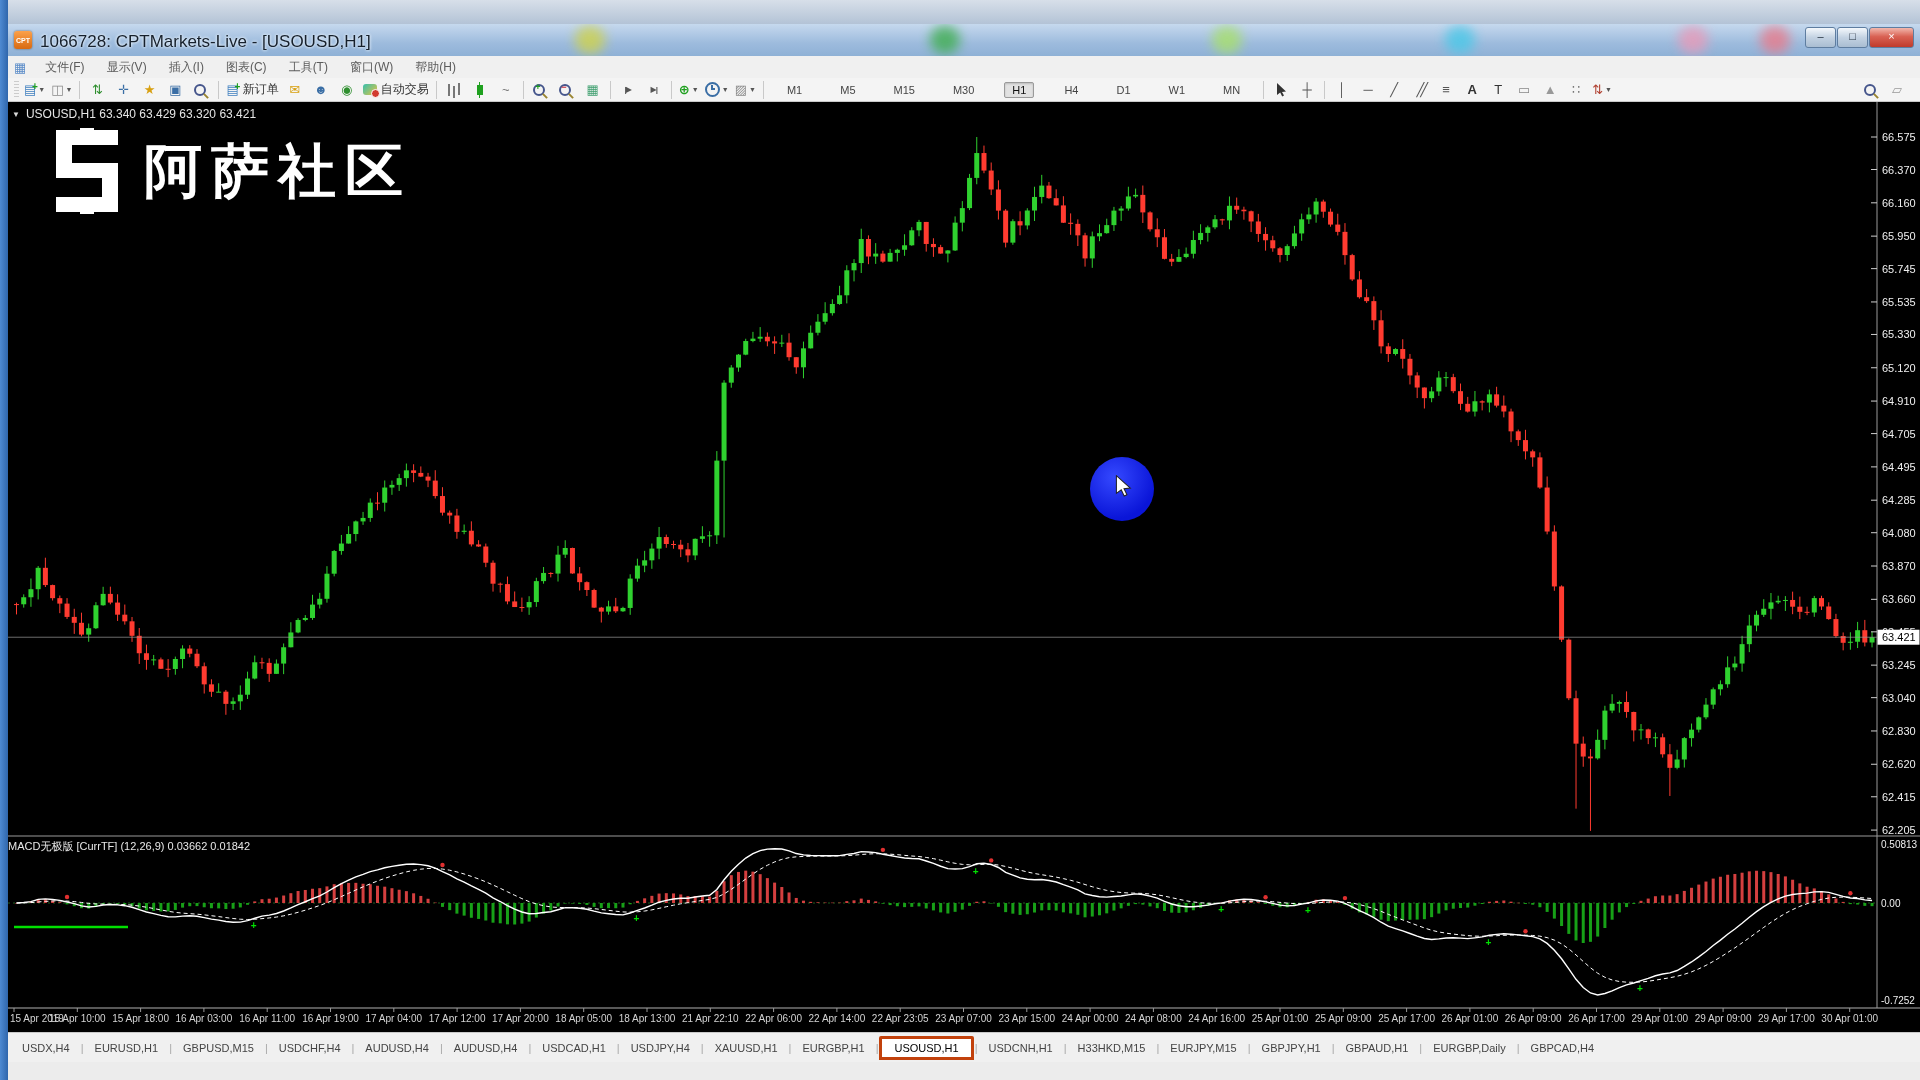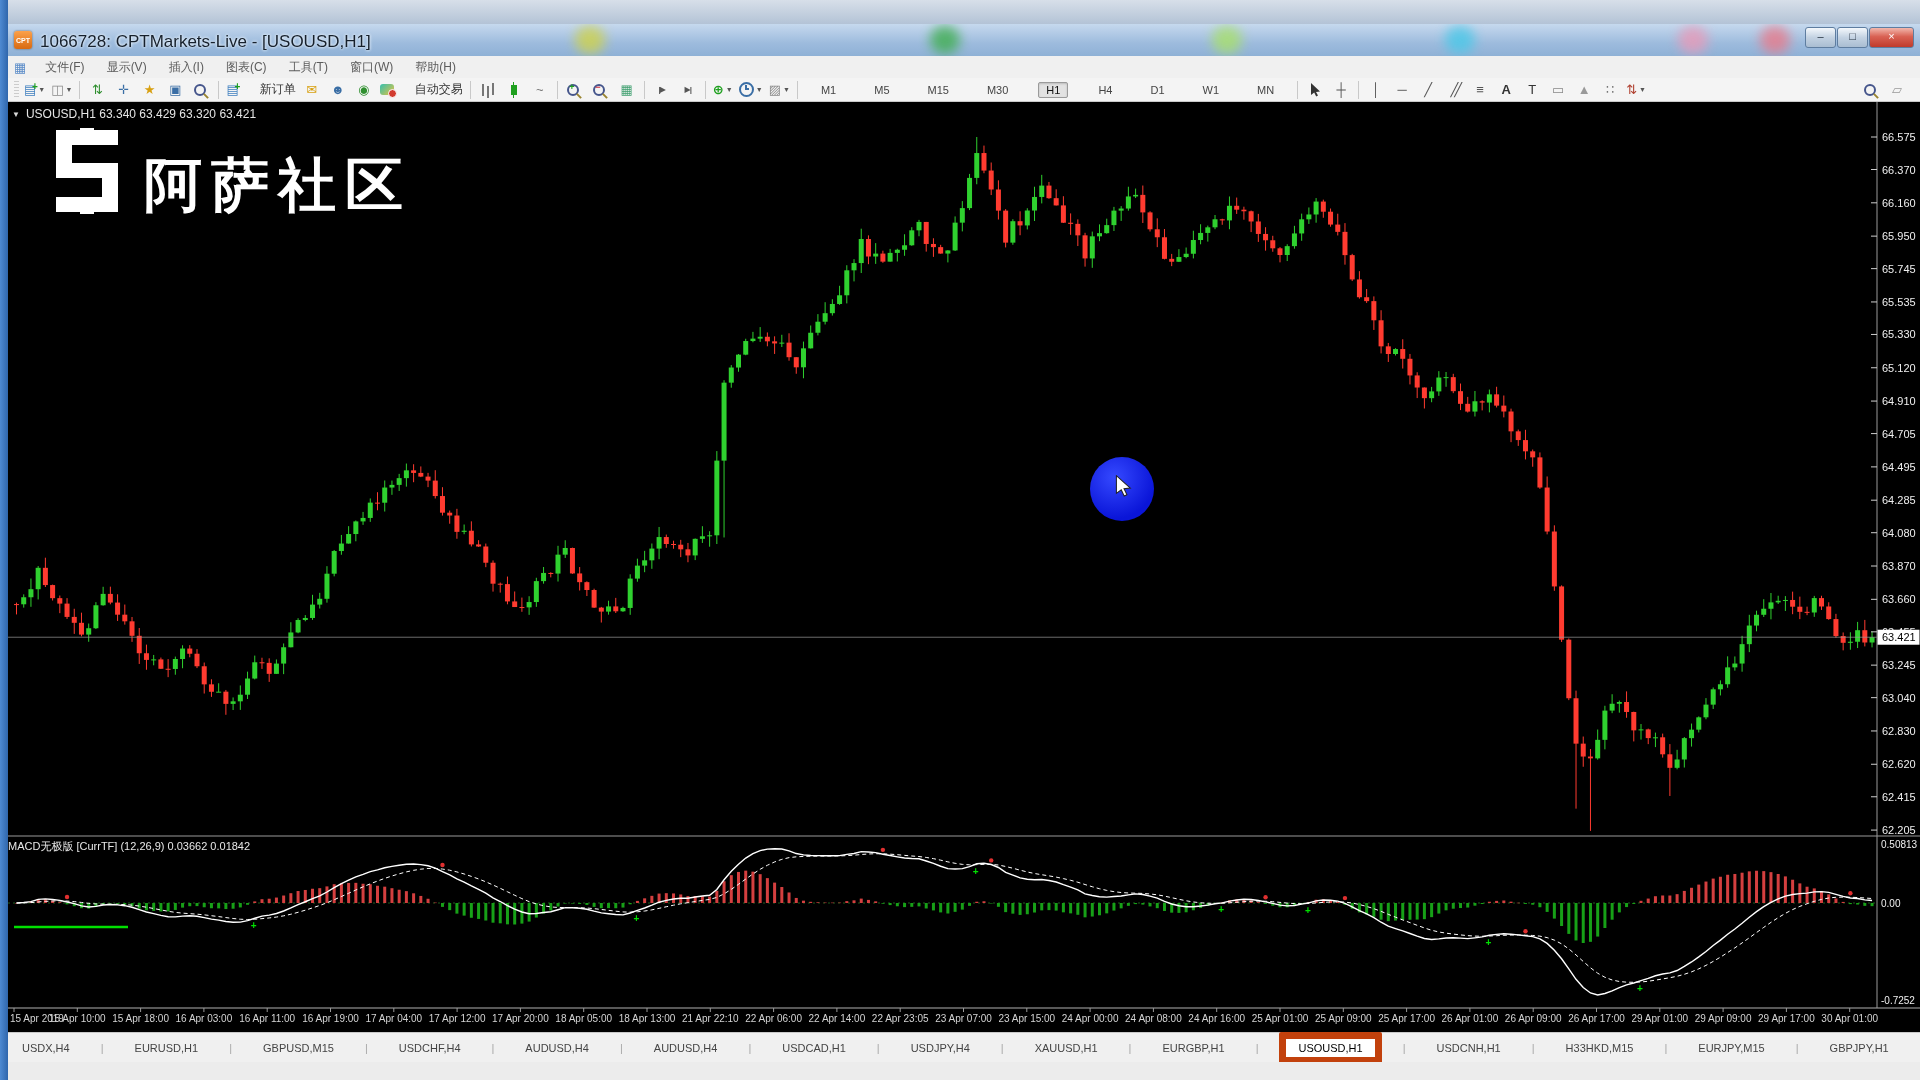--- a/index.html
+++ b/index.html
@@ -30,21 +30,21 @@
   #menubar{position:absolute;left:8px;top:56px;width:1912px;height:22px;background:#f0f0f0;
     border-bottom:1px solid #dcdcdc;display:flex;align-items:center;font-size:12px;color:#5c5c5c;}
   #menu-doc-icon{margin:0 8px 0 6px;color:#5b8cc8;font-size:13px;}
   .menu-item{padding:2px 11px;white-space:nowrap;}
 
   
   #toolbar{position:absolute;left:8px;top:78px;width:1912px;height:24px;background:#f4f4f4;
     border-bottom:1px solid #c9c9c9;display:flex;align-items:center;padding-left:4px;box-sizing:border-box;}
   .tb-btn{height:20px;min-width:20px;display:flex;align-items:center;justify-content:center;
     margin:0 1px;padding:0 2px;border-radius:2px;position:relative;font-size:13px;}
-  .tb-label{font-size:12px;color:#333;margin-left:21px;white-space:nowrap;}
+  .tb-label{font-size:12px;color:#333;margin-left:4px;white-space:nowrap;}
   .drop{font-size:7px;color:#555;margin-left:2px;}
   .tb-sep{width:1px;height:18px;background:#c9c9c9;margin:0 4px;}
   .tb-handle{width:5px;height:18px;margin:0 2px;
     background:repeating-linear-gradient(#bbb 0 1px,transparent 1px 3px);opacity:.7;}
   .tf-btn{font-size:11px;color:#444;padding:1px 7px;margin:0 11px;border:1px solid transparent;border-radius:2px;}
   .tf-btn.active{background:#e2e2e2;border:1px solid #9a9a9a;box-shadow:inset 0 1px 2px #bbb;color:#111;}
   .g{display:inline-block;line-height:1;}
   .g.sm{font-size:8px;font-weight:bold;letter-spacing:-1px;}
   .ov{position:absolute;left:10px;top:1px;font-size:10px;font-weight:bold;}
   .mag{display:inline-block;width:8px;height:8px;border:2px solid #46568c;border-radius:50%;position:relative;margin:1px 4px 1px 1px;}
@@ -61,33 +61,33 @@
     background:linear-gradient(135deg,#35bfae,#e8c440);position:relative;}
   .at-ic::after{content:"";position:absolute;right:-3px;bottom:-3px;width:7px;height:7px;border-radius:50%;
     background:#d23b2f;border:1px solid #fff;}
   #toolbar-right{margin-left:auto;display:flex;align-items:center;margin-right:10px;}
 
   
   #chart-region{position:absolute;left:0;top:102px;width:1920px;height:772px;background:#000;}
   #chart-svg{position:absolute;left:0;top:0;}
   #symbol-line{position:absolute;left:12px;top:5px;color:#e6e6e6;font-size:12px;z-index:5;white-space:nowrap;}
   #symbol-line .tri{font-size:8px;color:#d8d8d8;margin-right:6px;vertical-align:1px;}
-  #watermark{position:absolute;left:52px;top:26px;display:flex;align-items:flex-end;gap:20px;z-index:4;}
+  #watermark{position:absolute;left:52px;top:26px;display:flex;align-items:center;gap:20px;z-index:4;}
   #wm-text{color:#fff;font-size:58px;font-weight:bold;letter-spacing:9px;line-height:1;}
   #macd-label{position:absolute;left:8px;top:737px;color:#e6e6e6;font-size:11px;z-index:5;white-space:nowrap;}
   #cursor-highlight{position:absolute;left:1090px;top:355px;width:64px;height:64px;border-radius:50%;
     background:radial-gradient(circle at 38% 32%,#3549ff,#0a15d8 70%);z-index:30;}
   #cursor-highlight svg{position:absolute;left:24px;top:18px;}
 
   
   #tabsbar{position:absolute;left:8px;top:1032px;width:1912px;height:30px;background:#f0f0f0;
     border-top:1px solid #c9c9c9;display:flex;align-items:center;padding-left:4px;box-sizing:border-box;
-    font-size:11px;color:#444;gap:20px;}
+    font-size:11px;color:#444;}
   .tab{padding:3px 10px;white-space:nowrap;}
-  .tab.active{background:#fff;border:7px solid #c2410c;border-radius:2px 2px 0 0;color:#000;padding:3px 12px;}
+  .tab.active{background:#fff;border:3px solid #c2410c;border-radius:2px 2px 0 0;color:#000;padding:3px 12px;}
   .tab-div{color:#a8a8a8;margin:0 1px;}
   #tabs-filler{position:absolute;left:8px;top:1062px;width:1912px;height:18px;background:#ececec;}
 </style>
 </head>
 <body>
 
 <div id="top-border"></div>
 
 <div id="titlebar">
   <span class="blob" style="left:575px;background:#cfd24a;"></span>

